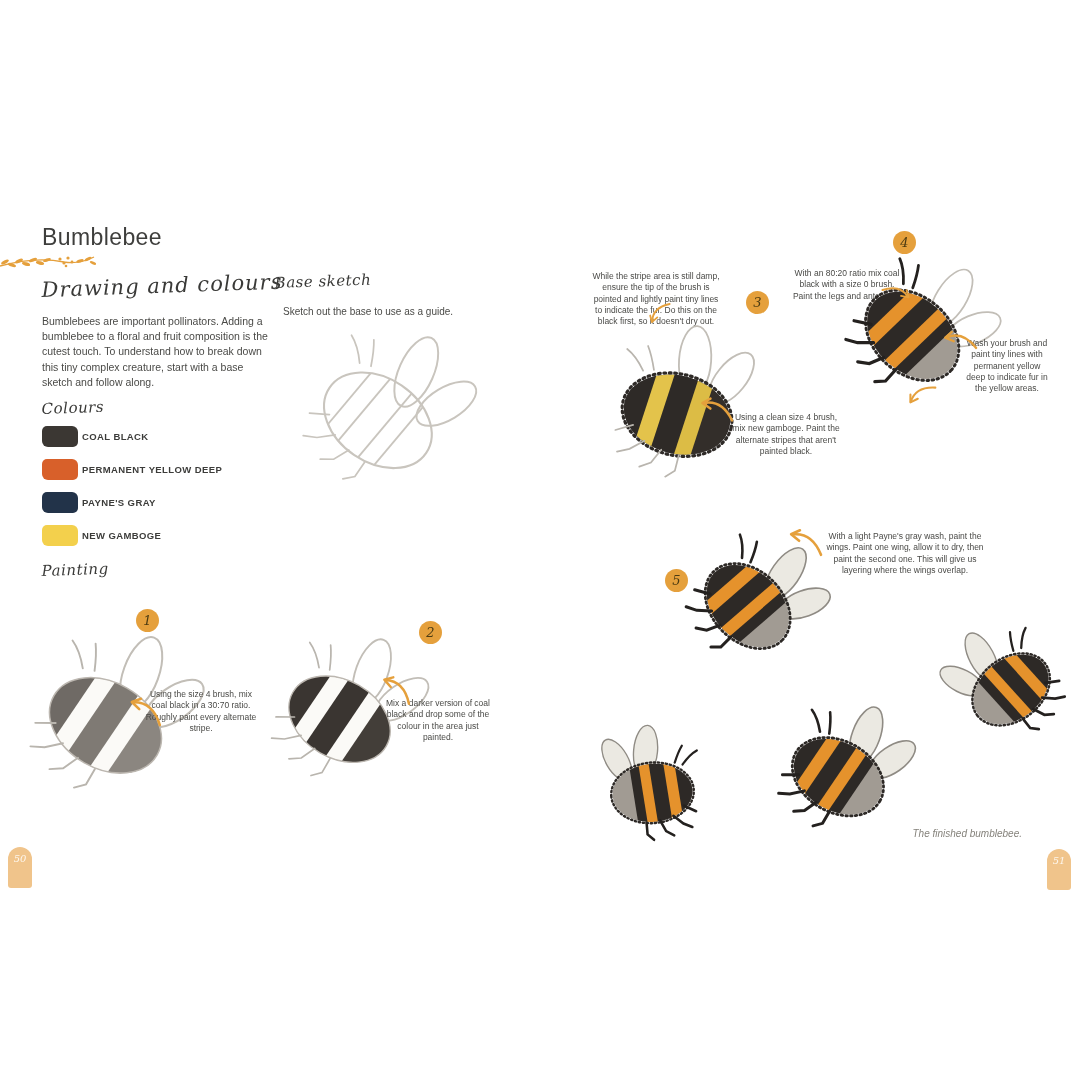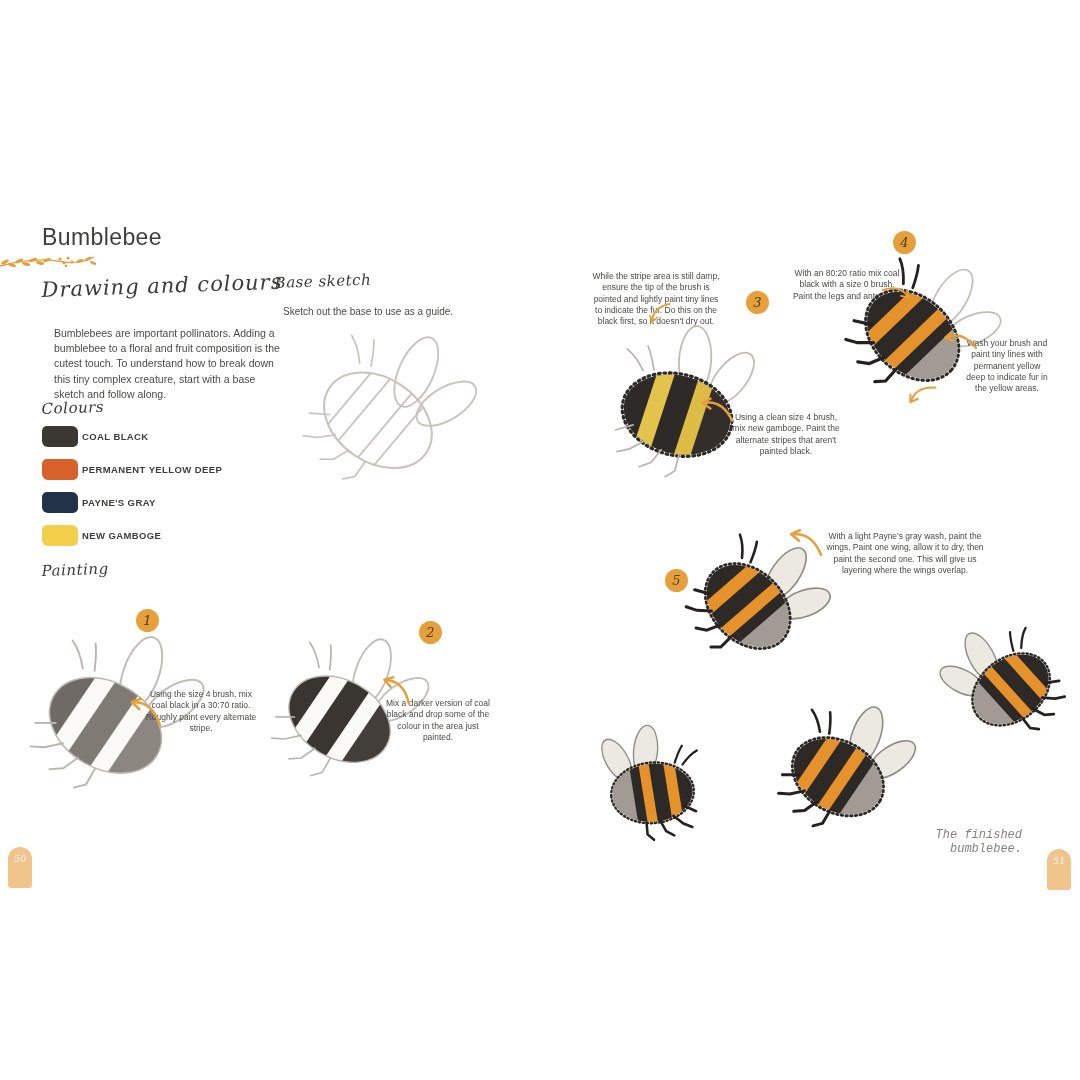--- a/index.html
+++ b/index.html
@@ -3,33 +3,33 @@
 <meta charset="utf-8">
 <style>
   html,body{margin:0;padding:0;background:#ffffff;}
   .spread{position:relative;width:1080px;height:1080px;background:#ffffff;overflow:hidden;
           font-family:"Liberation Sans",sans-serif;padding-left:18px;}
   .abs{position:absolute;}
   .title{font-size:23px;letter-spacing:.4px;color:#3e3e3c;}
   .hand{font-family:"DejaVu Serif",serif;font-style:italic;color:var(--heading);transform:rotate(-2deg);transform-origin:left bottom;}
   .h-lg{font-size:21px;letter-spacing:1px;}
   .h-md{font-size:15px;letter-spacing:.5px;}
-  .intro{font-size:10.5px;line-height:1.45;color:var(--text);width:226px;margin:12px;}
+  .intro{font-size:10.5px;line-height:1.45;color:var(--text);width:226px;margin:0;}
   .small{font-size:10px;color:var(--text);margin:8px;}
   .note{position:absolute;font-size:8.5px;line-height:1.33;color:var(--text);text-align:center;margin-top:8px;}
   .swatch-row{position:absolute;left:42px;display:flex;align-items:center;gap:4px;height:22px;}
   .swatch{width:36px;height:21px;border-radius:5px 6px 5px 6px;display:inline-block;}
   .swatch-label{font-size:9.5px;font-weight:bold;letter-spacing:.4px;color:var(--label);}
   .stepnum{position:absolute;width:23px;height:23px;border-radius:50%;background:var(--accent);
            color:#4c3b12;display:flex;align-items:center;justify-content:center;
            font-family:"DejaVu Serif",serif;font-style:italic;font-size:13px;}
   .bee{position:absolute;}
   .bee svg{width:100%;height:auto;display:block;}
   .arrow{position:absolute;color:var(--accent);overflow:visible;}
-  .caption{position:absolute;font-size:12px;font-style:italic;color:var(--caption);text-align:right;font-family:Liberation Mono, monospace;}
+  .caption{position:absolute;font-size:10px;font-style:italic;color:var(--caption);text-align:right;}
   .tab{position:absolute;width:24px;height:41px;background:var(--tab);border-radius:12px 12px 3px 3px;
        display:flex;justify-content:center;align-items:flex-start;padding-top:6px;box-sizing:border-box;
        color:#fdf6ec;font-family:"DejaVu Serif",serif;font-style:italic;font-size:10px;}
   .branch{position:absolute;color:var(--accent);}
 </style>
 </head>
 <body>
 
 <div class="spread">
 

